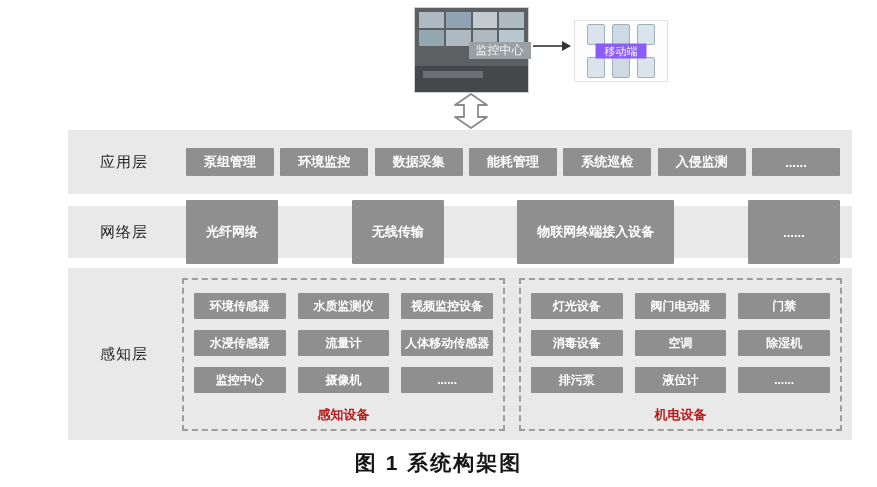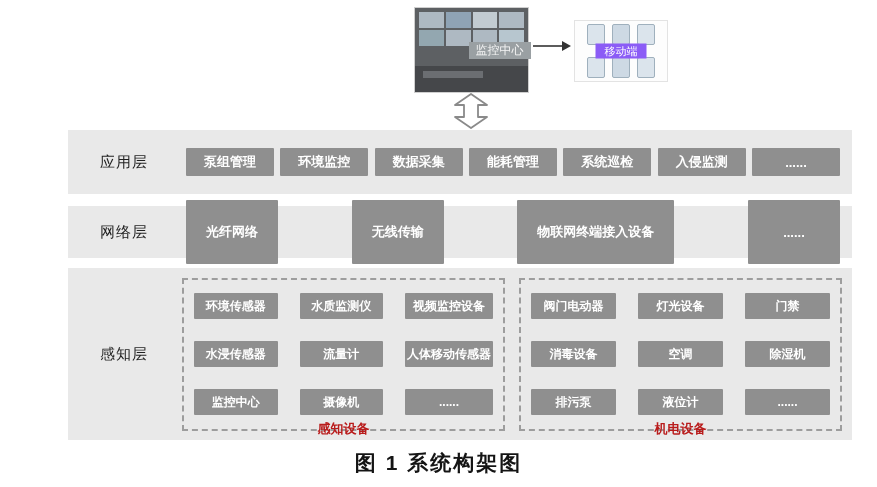--- a/index.html
+++ b/index.html
@@ -40,21 +40,21 @@
   .row.sense{top:268px;height:172px;}
   .row-label{width:112px;flex:none;display:flex;align-items:center;justify-content:center;font-size:15px;color:#1f1f1f;letter-spacing:1px;}
   .row-items{flex:1;display:flex;align-items:center;justify-content:space-between;padding:0 12px 0 6px;}
   .box{background:#8f8f8f;color:#ffffff;font-weight:bold;font-size:13px;height:28px;display:flex;align-items:center;justify-content:center;border-radius:1px;white-space:nowrap;}
   .row.app .box{width:88px;}
   .row.net .box{padding:18px 20px;min-width:52px;}
 
   
   .row-groups{flex:1;display:flex;gap:14px;padding:10px 10px 9px 2px;}
   .group{flex:1;border:2px dashed #9d9d9d;display:flex;flex-direction:column;padding:13px 10px 3px;}
-  .group-grid{display:grid;grid-template-columns:repeat(3,1fr);column-gap:12px;row-gap:11px;gap:22px;}
+  .group-grid{display:grid;grid-template-columns:repeat(3,1fr);column-gap:12px;row-gap:11px;}
   .group .box{height:26px;font-size:12px;padding:0 2px;}
   .group-label{margin-top:auto;text-align:center;font-size:13px;font-weight:bold;color:#b91c1c;padding:5px 0 2px;font-family:"Liberation Serif","DejaVu Serif",serif;}
 
   
   .caption{position:absolute;left:0;top:449px;width:877px;text-align:center;font-size:21px;font-weight:bold;color:#141414;letter-spacing:2px;}
 </style>
 </head>
 <body>
 
 <div class="canvas">
@@ -132,22 +132,22 @@
             <div class="box">流量计</div>
             <div class="box">人体移动传感器</div>
             <div class="box">监控中心</div>
             <div class="box">摄像机</div>
             <div class="box">......</div>
           </div>
           <div class="group-label">感知设备</div>
         </div>
         <div class="group">
           <div class="group-grid">
+            <div class="box">灯光设备</div>
             <div class="box">阀门电动器</div>
-            <div class="box">灯光设备</div>
             <div class="box">门禁</div>
             <div class="box">消毒设备</div>
             <div class="box">空调</div>
             <div class="box">除湿机</div>
             <div class="box">排污泵</div>
             <div class="box">液位计</div>
             <div class="box">......</div>
           </div>
           <div class="group-label">机电设备</div>
         </div>

